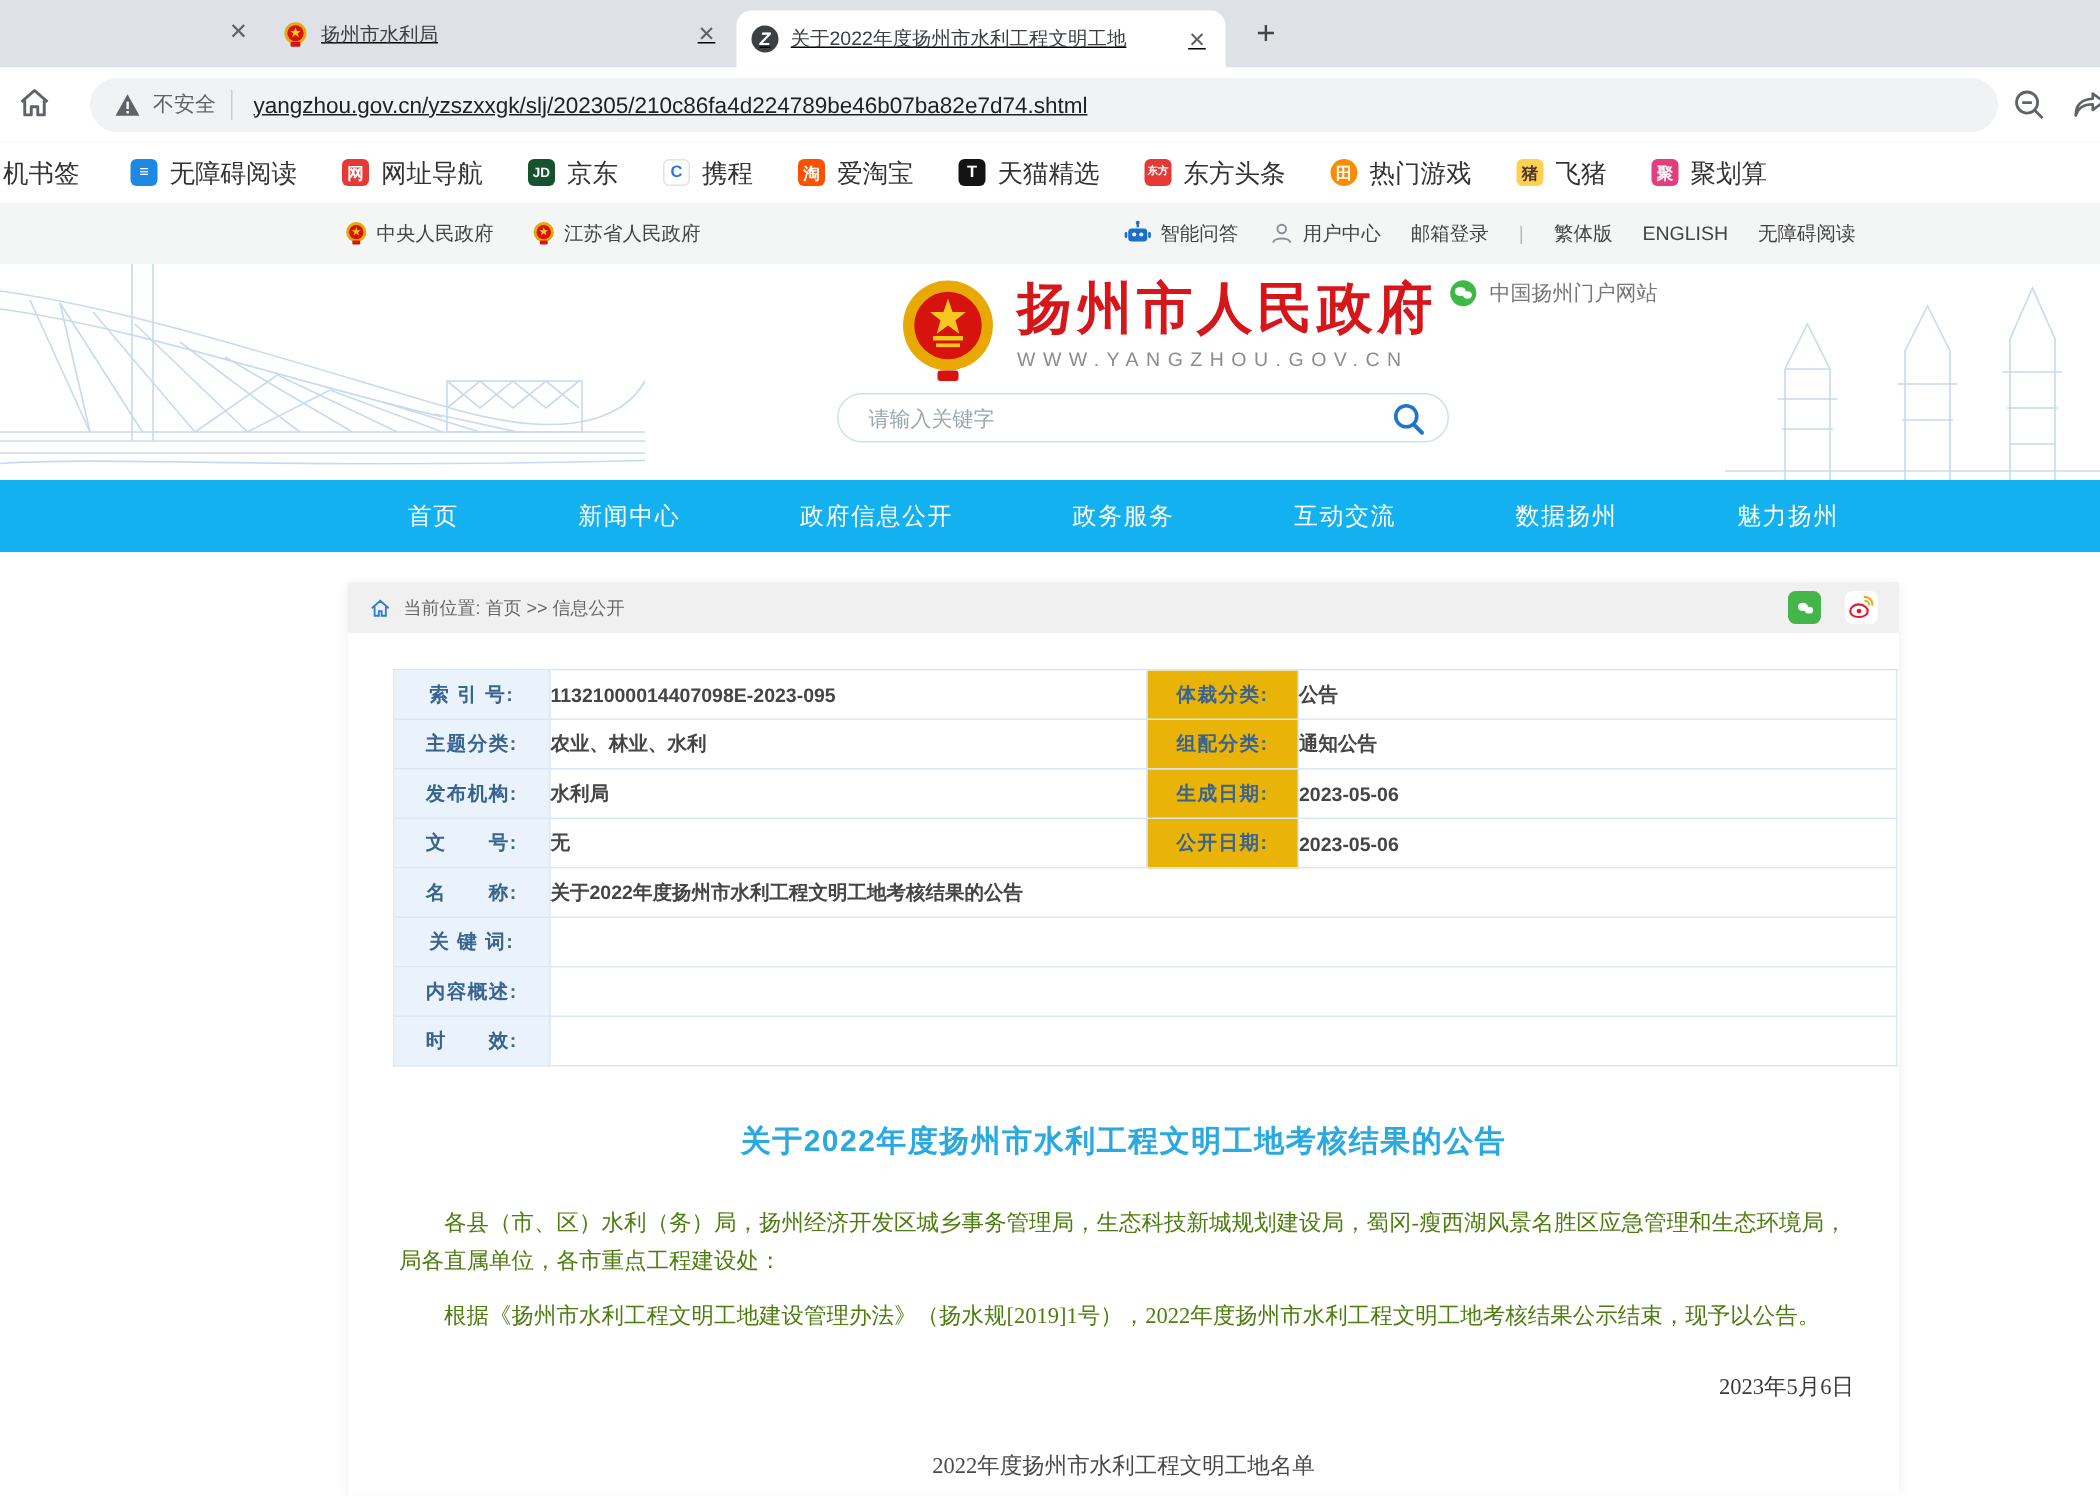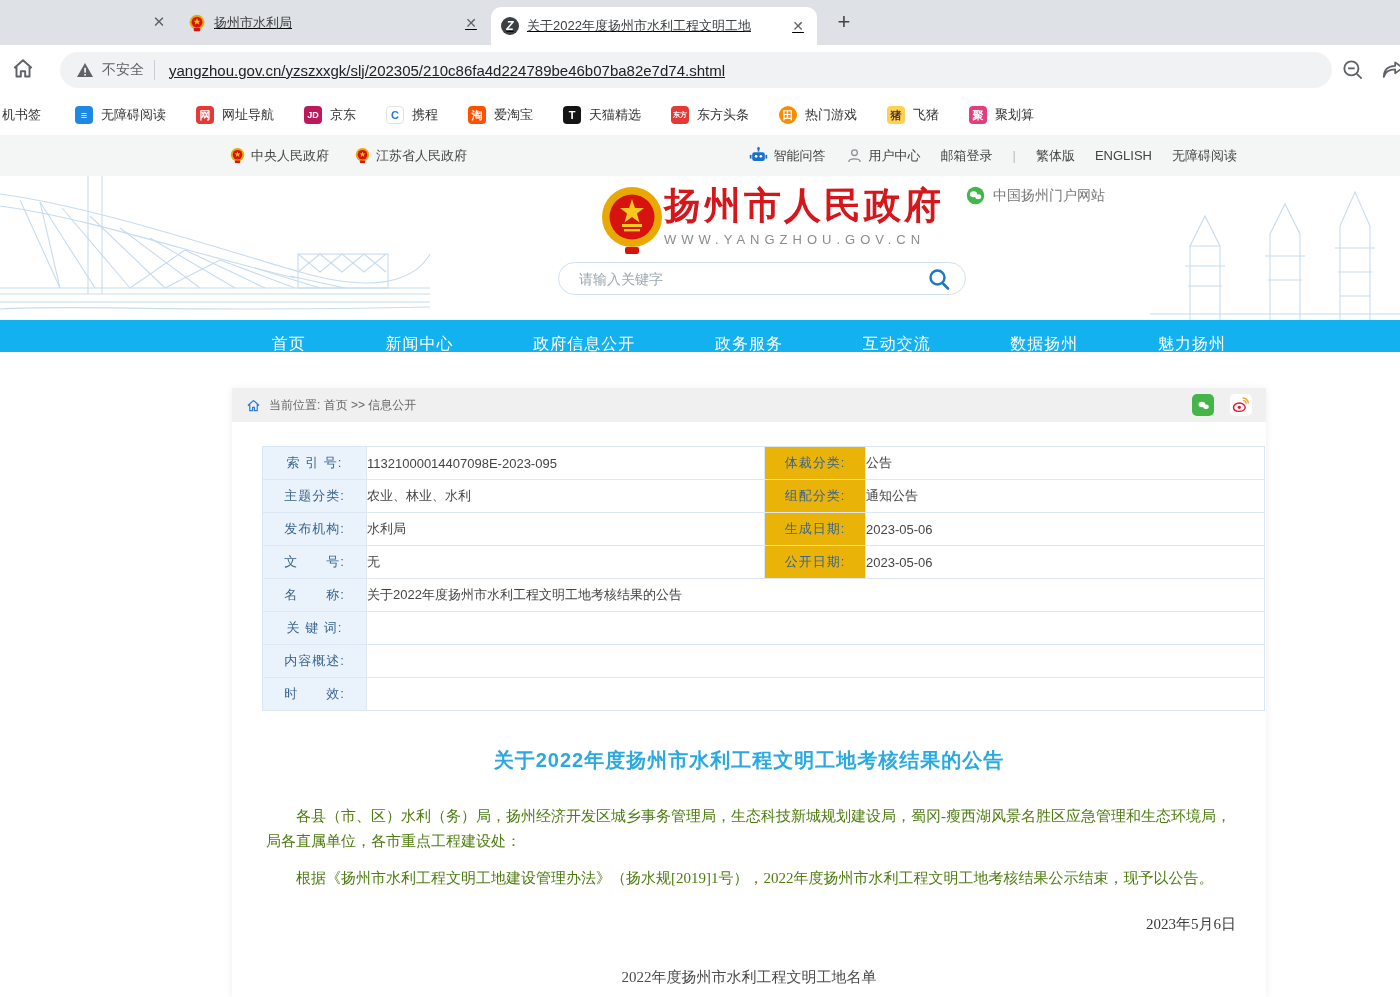--- a/index.html
+++ b/index.html
@@ -28,75 +28,75 @@
   .sec-label{font-size:14px;color:#5f6368;margin:0 10px 0 8px;}
   .omni-div{width:1px;height:20px;background:#c9ccd0;margin-right:14px;}
   .url-text{font-size:15px;color:#202124;white-space:nowrap;text-decoration:underline;}
   .tb-right{position:absolute;top:12px;display:flex;}
   .ic-zoom{left:1340px;} .ic-share{left:1380px;}
 
   .bookmarks{position:absolute;left:0;top:95px;right:0;height:40px;background:#fff;
              display:flex;align-items:center;}
   .bm{display:flex;align-items:center;gap:8px;margin-right:30px;cursor:pointer;}
   .bm:first-child{margin-left:2px;margin-right:34px;}
-  .bm-label{font-size:13px;color:#333;}
+  .bm-label{font-size:17px;color:#333;}
   .bm-ic{width:18px;height:18px;border-radius:4px;color:#fff;font-size:11px;font-weight:bold;
          display:flex;align-items:center;justify-content:center;overflow:hidden;}
   .bm:nth-child(1) .bm-ic{display:none;}
   .bm:nth-child(2) .bm-ic{background:#1e88e5;}
   .bm:nth-child(3) .bm-ic{background:#e53935;}
-  .bm:nth-child(4) .bm-ic{background:#be185d;font-size:9px;}
+  .bm:nth-child(4) .bm-ic{background:#14532d;font-size:9px;}
   .bm:nth-child(5) .bm-ic{background:#fff;border:1px solid #dfe3e6;color:#2577e3;box-sizing:border-box;}
   .bm:nth-child(6) .bm-ic{background:#ff5000;}
   .bm:nth-child(7) .bm-ic{background:#141414;}
   .bm:nth-child(8) .bm-ic{background:#e53935;font-size:7px;line-height:8px;}
   .bm:nth-child(9) .bm-ic{background:#fb8c00;border-radius:50%;}
   .bm:nth-child(10) .bm-ic{background:#ffd152;color:#4e342e;}
   .bm:nth-child(11) .bm-ic{background:#e23d7c;}
 
   
   .govbar{position:absolute;left:0;top:135px;right:0;height:41px;background:#f4f5f5;border-bottom:1px solid #eaeaea;}
   .gov-left{position:absolute;left:230px;top:0;height:41px;display:flex;align-items:center;gap:26px;}
   .gov-link{display:flex;align-items:center;gap:6px;font-size:13px;color:#444;cursor:pointer;}
   .gov-right{position:absolute;right:163px;top:0;height:41px;display:flex;align-items:center;gap:20px;
              font-size:13px;color:#444;}
   .gov-right span{cursor:pointer;}
   .gov-sep{color:#bbb;cursor:default;}
 
   
   .banner{position:absolute;left:0;top:176px;right:0;height:144px;background:#fff;overflow:hidden;}
   .art{position:absolute;top:0;opacity:.85;pointer-events:none;}
-  .logo-row{position:absolute;left:600px;top:8px;display:flex;align-items:flex-start;}
+  .logo-row{position:absolute;left:600px;top:8px;display:flex;align-items:flex-start;gap:14px;}
   .logo-txt .site-name{font-size:37px;font-weight:bold;color:#d5161b;letter-spacing:3px;line-height:44px;}
   .logo-txt .site-url{font-size:13px;color:#8c8c8c;letter-spacing:5px;margin-top:4px;}
   .portal{position:absolute;left:966px;top:10px;display:flex;align-items:center;gap:8px;
           font-size:14px;color:#777;font-family:Liberation Serif, serif;}
   .searchbox{position:absolute;left:558px;top:86px;width:408px;height:33px;background:#fff;
              border:1px solid #cfe0f0;border-radius:17px;display:flex;align-items:center;
              padding:0 14px 0 18px;box-sizing:border-box;}
   .searchbox input{flex:1;border:none;outline:none;font-size:14px;color:#333;background:transparent;
                    font-family:"Liberation Sans","DejaVu Sans",sans-serif;}
   .searchbox input::placeholder{color:#9aa6b0;}
 
   
-  .mainnav{position:absolute;left:0;top:320px;right:0;height:32px;background:#14b1f0;}
+  .mainnav{position:absolute;left:0;top:320px;right:0;height:48px;background:#14b1f0;}
   .mainnav-inner{position:absolute;left:232px;width:1034px;height:48px;display:flex;
                  justify-content:space-around;align-items:center;}
   .nav-item{color:#fff;font-size:16px;letter-spacing:1px;cursor:pointer;white-space:nowrap;}
 
   
   .card{position:absolute;left:232px;top:388px;width:1034px;height:609px;background:#fff;
         box-shadow:0 1px 8px rgba(0,0,0,.07);}
   .crumbbar{height:34px;background:#f0f0f1;display:flex;align-items:center;padding:0 14px;}
   .crumb-txt{font-size:12px;color:#666;margin-left:8px;}
   .crumb-icons{margin-left:auto;display:flex;align-items:center;gap:16px;}
   .sq-ic{width:22px;height:22px;border-radius:5px;display:flex;align-items:center;justify-content:center;cursor:pointer;}
 
   table.meta{border-collapse:collapse;margin:24px 0 0 30px;width:1003px;table-layout:fixed;}
-  table.meta td{border:1px solid #dbe7f3;height:32px;font-size:13px;padding:0;}
+  table.meta td{border:1px solid #dbe7f3;height:32px;font-size:13px;padding:0;font-weight:bold;}
   td.lbl{width:103px;background:#eaf3fb;color:#38648f;text-align:center;letter-spacing:1px;}
   td.lbl2{width:100px;background:#eab308;color:#38648f;text-align:center;letter-spacing:1px;}
   td.val{padding-left:10px;color:#454545;width:397px;}
   td.val2{padding-left:12px;color:#454545;}
 
   .art-title{margin-top:36px;text-align:center;color:#29a9e0;font-size:20px;font-weight:bold;letter-spacing:1px;}
   .art-body{margin:30px 32px 0 34px;font-family:"Liberation Serif","DejaVu Serif",serif;
             font-size:15px;color:#4d7c0f;line-height:25px;}
   .art-body p{margin:0 0 12px 0;text-indent:2em;}
   .art-date{margin:24px 30px 0 0;text-align:right;font-family:"Liberation Serif","DejaVu Serif",serif;

